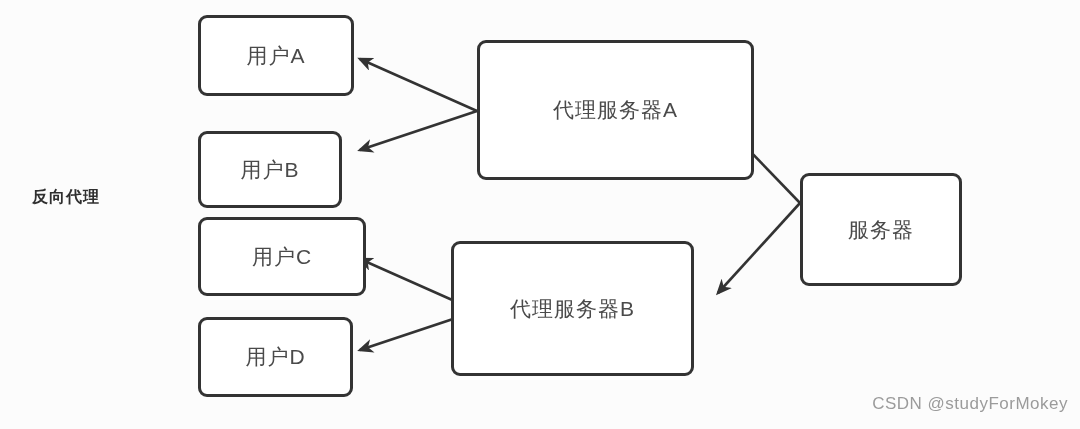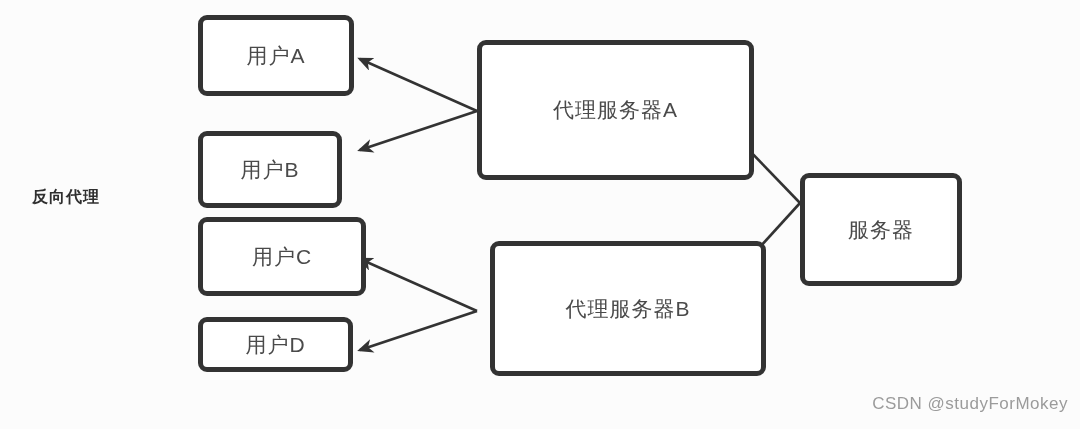--- a/index.html
+++ b/index.html
@@ -19,21 +19,21 @@
     left: 0;
     top: 0;
     width: 1080px;
     height: 429px;
     pointer-events: none;
   }
   .node {
     position: absolute;
     box-sizing: border-box;
     background: #ffffff;
-    border: 5px solid #701a75;
+    border: 3px solid #701a75;
     border-radius: 9px;
     display: flex;
     align-items: center;
     justify-content: center;
   }
   .node span {
     color: #4a4a4a;
     font-size: 21px;
     letter-spacing: 1px;
     white-space: nowrap;
@@ -87,27 +87,27 @@
   <div id="nodes">
       <div class="node" style="left: 198px; top: 15px; width: 156px; height: 81px; border-color: rgb(51, 51, 51);">
         <span>用户A</span>
       </div>
       <div class="node" style="left: 198px; top: 131px; width: 144px; height: 77px; border-color: rgb(51, 51, 51);">
         <span>用户B</span>
       </div>
       <div class="node" style="left: 198px; top: 217px; width: 168px; height: 79px; border-color: rgb(51, 51, 51);">
         <span>用户C</span>
       </div>
-      <div class="node" style="left: 198px; top: 317px; width: 155px; height: 55px; border-color: rgb(51, 51, 51);">
+      <div class="node" style="left: 198px; top: 317px; width: 155px; height: 80px; border-color: rgb(51, 51, 51);">
         <span>用户D</span>
       </div>
       <div class="node" style="left: 477px; top: 40px; width: 277px; height: 140px; border-color: rgb(51, 51, 51);">
         <span>代理服务器A</span>
       </div>
-      <div class="node" style="left: 490px; top: 241px; width: 276px; height: 135px; border-color: rgb(51, 51, 51);">
+      <div class="node" style="left: 451px; top: 241px; width: 243px; height: 135px; border-color: rgb(51, 51, 51);">
         <span>代理服务器B</span>
       </div>
       <div class="node" style="left: 800px; top: 145px; width: 162px; height: 113px; border-color: rgb(51, 51, 51); margin-top: 28px;">
         <span>服务器</span>
       </div>
     </div>
 
   <div class="side-label" style="color: rgb(47, 47, 47);">反向代理</div>
 
 

